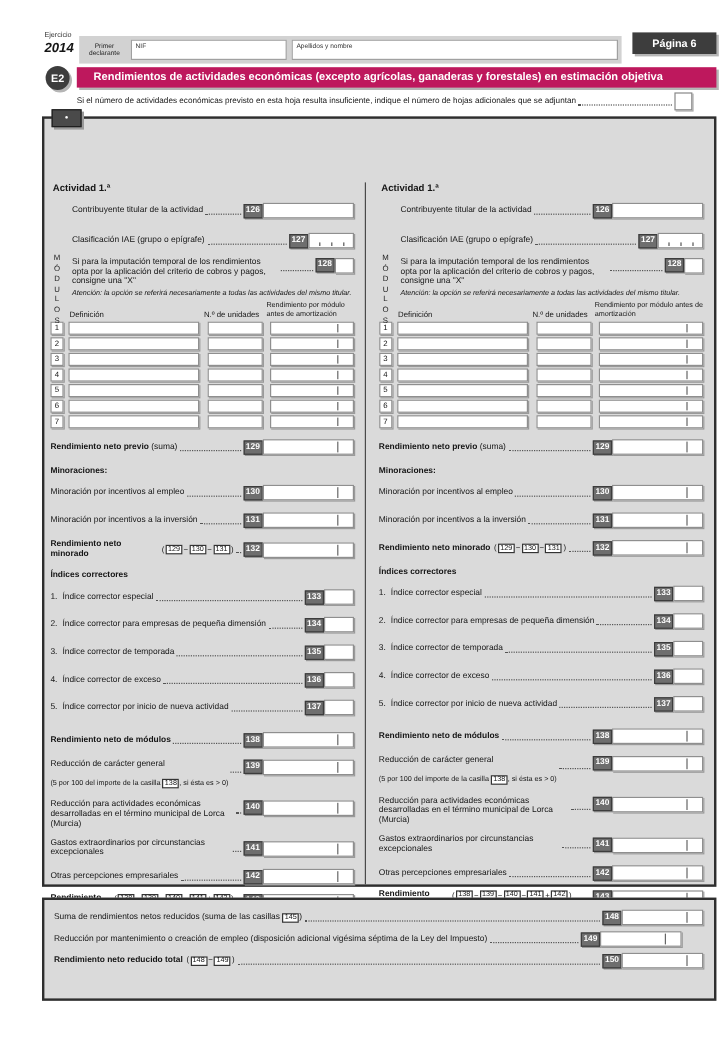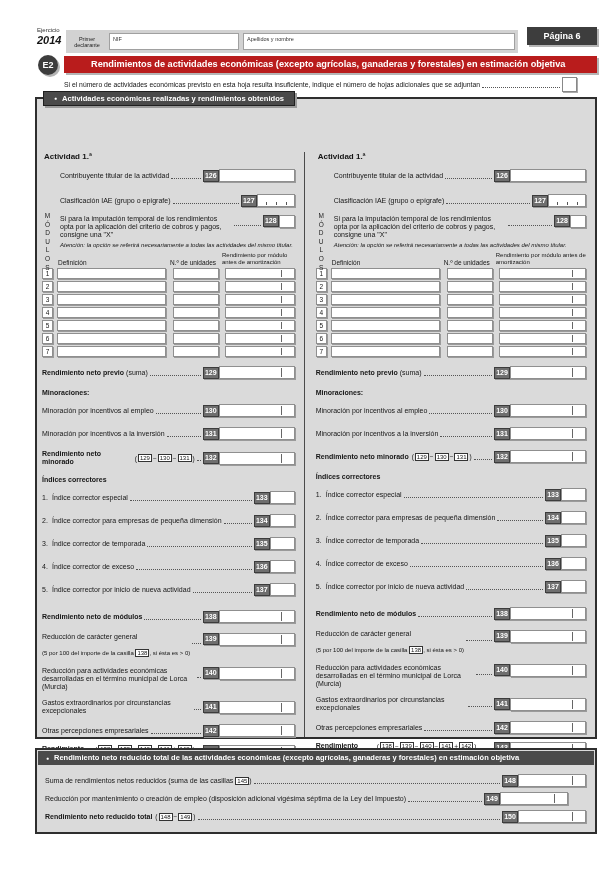--- a/index.html
+++ b/index.html
@@ -14,21 +14,21 @@
   .band { position:absolute; top:30px; left:66px; width:452px; height:23px; background:#d2d2d2; display:flex; align-items:center; padding:0 3px; gap:4px; }
   .declarante { width:36px; font-size:5.5px; line-height:6px; text-align:center; color:#222; }
   .input { background:#fff; border:1px solid #a0a0a0; height:17px; position:relative; }
   .input .inlabel { position:absolute; top:2px; left:3px; font-size:5.5px; color:#333; }
   .input.nif { width:130px; }
   .input.ape { flex:1; }
 
   .pagebadge { position:absolute; top:27px; left:527px; width:70px; height:18px; background:#3d3d3d; color:#fff; font-weight:bold; font-size:9px; text-align:center; line-height:18px; box-shadow:2px 2px 0 #b5b5b5; }
 
   .ebadge { position:absolute; top:55px; left:38px; width:20px; height:20px; border-radius:50%; background:#3d3d3d; color:#fff; font-weight:bold; font-size:9px; text-align:center; line-height:20px; box-shadow:2px 2px 0 #b5b5b5; }
-  .titlebar { position:absolute; top:56px; left:64px; width:533px; height:17px; background:#b91c1c; color:#fff; font-weight:bold; font-size:9.2px; line-height:17px; padding-left:27px; box-shadow:2px 2px 0 #b5b5b5; white-space:nowrap; }
+  .titlebar { position:absolute; top:56px; left:64px; width:533px; height:17px; background:#be185d; color:#fff; font-weight:bold; font-size:9.2px; line-height:17px; padding-left:14px; box-shadow:2px 2px 0 #b5b5b5; white-space:nowrap; }
 
   .notewrap { position:absolute; top:77px; left:64px; width:513px; display:flex; align-items:center; }
   .note { font-size:6.8px; white-space:nowrap; }
   .checkbox { width:15px; height:15px; background:#fff; border:1px solid #888; box-shadow:1px 1px 0 #aaa; flex:none; }
 
   
   .dots { flex:1 1 4px; min-width:4px; border-bottom:1px dotted #555; height:6px; margin:0 2px; }
   .lbl { font-size:7px; line-height:8px; }
   .b { font-weight:bold; }
   .fine { font-size:6px; line-height:7px; }
@@ -103,21 +103,20 @@
 
 <div class="notewrap">
   <span class="note">Si el número de actividades económicas previsto en esta hoja resulta insuficiente, indique el número de hojas adicionales que se adjuntan</span>
   <span class="dots"></span>
   <span class="checkbox"></span>
 </div>
 
 <div class="mainbox">
   <div class="sectab">
     <span class="bullet">●</span>
-    <span>Actividades económicas realizadas y rendimientos obtenidos</span>
   </div>
 
   <div class="cols">
 
     <div class="col left">
       <div class="act-title">Actividad 1.ª</div>
 
       <div class="gutterwrap">
         <div class="modulos">M
 Ó
@@ -602,24 +601,20 @@
         <span class="dots"></span>
         <span class="casilla">145</span>
         <span class="field w76 amount"></span>
       </div>
     </div>
 
   </div>
 </div>
 
 <div class="totalbox">
-  <div class="totalhead">
-    <span class="bullet">●</span>
-    <span>Rendimiento neto reducido total de las actividades económicas (excepto agrícolas, ganaderas y forestales) en estimación objetiva</span>
-  </div>
   <div class="trows">
     <div class="brow">
       <span class="lbl">Suma de rendimientos netos reducidos (suma de las casillas</span>
       <span class="ref" style="margin-left:2px">145</span>
       <span class="lbl">)</span>
       <span class="dots"></span>
       <span class="casilla">148</span>
       <span class="field w68 amount"></span>
     </div>
     <div class="brow">

